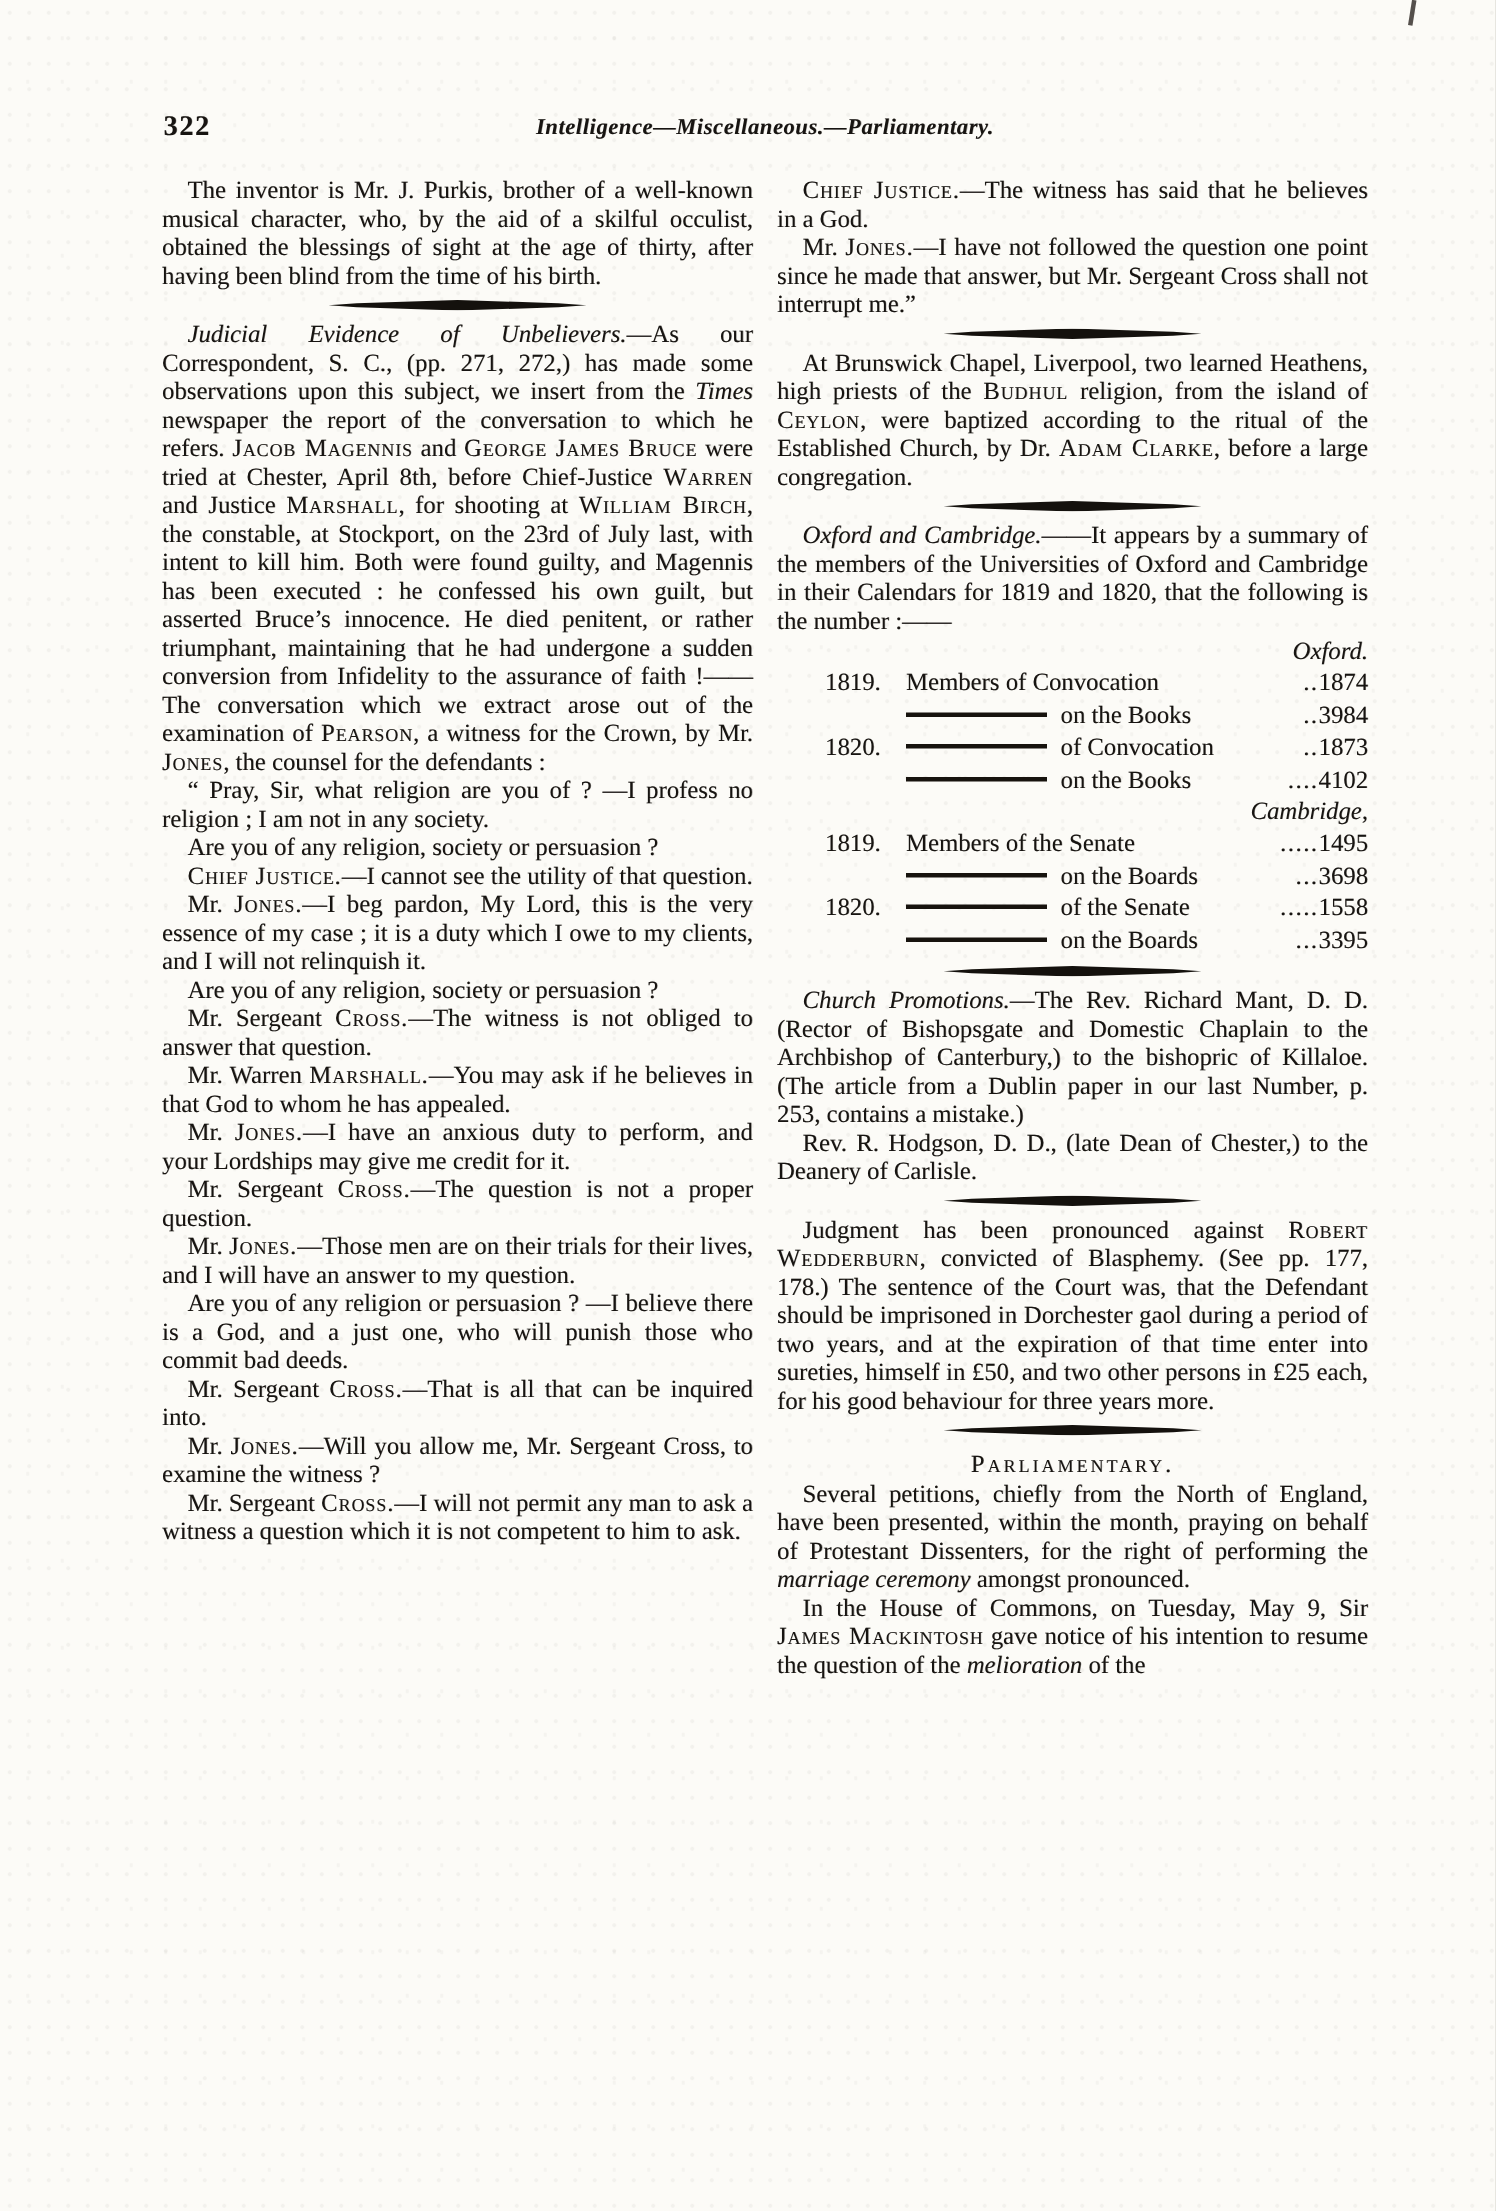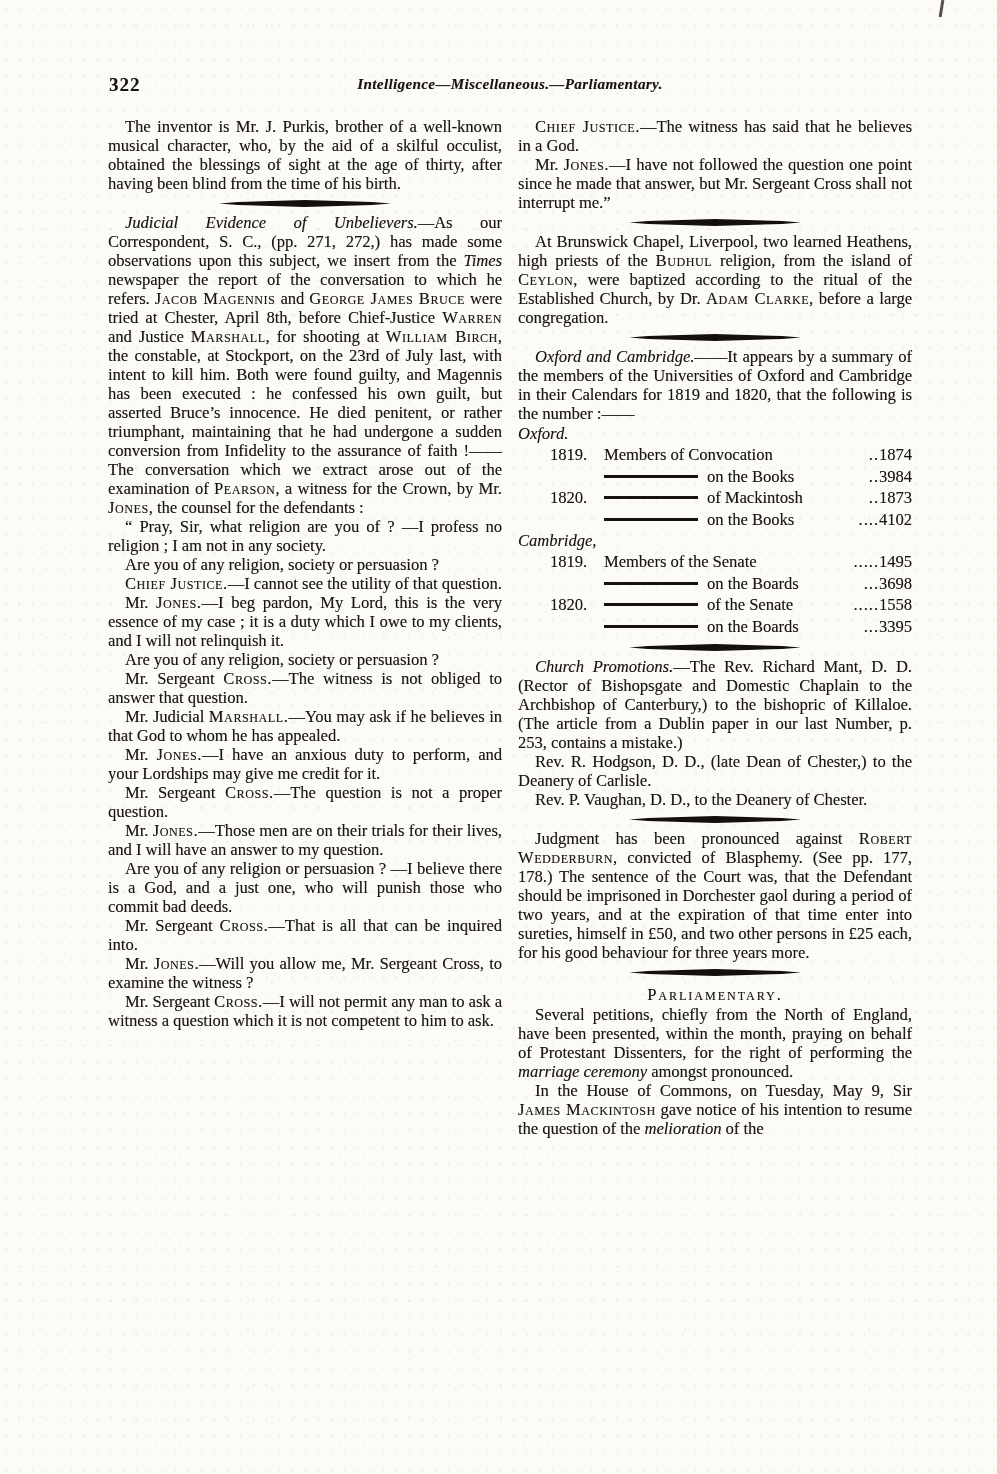--- a/index.html
+++ b/index.html
@@ -77,21 +77,21 @@
     justify-content: center;
     padding: 7px 0 6px 0;
   }
   .swell-rule {
     width: 172px;
     height: 7px;
     background: #14110d;
     clip-path: polygon(0% 50%, 11% 30%, 50% 0%, 89% 30%, 100% 50%, 89% 70%, 50% 100%, 11% 70%);
   }
   .subhead {
-    text-align: left;
+    text-align: right;
     font-style: italic;
     line-height: 21px;
     font-family: Liberation Serif, serif;
   }
   .section-heading {
     text-align: center;
     font-variant: small-caps;
     letter-spacing: 2px;
     line-height: 21px;
     margin-top: 2px;
@@ -131,21 +131,21 @@
         <div class="rule-wrap">
           <div class="swell-rule"></div>
         </div>
         <p class="para"><span class="seg-i">Judicial Evidence of Unbelievers.</span><span>—As our Correspondent, S. C., (pp. 271, 272,) has made some observations upon this subject, we insert from the </span><span class="seg-i">Times</span><span> newspaper the report of the conversation to which he refers. </span><span class="seg-sc">Jacob Magennis</span><span> and </span><span class="seg-sc">George James Bruce</span><span> were tried at Chester, April 8th, before Chief-Justice </span><span class="seg-sc">Warren</span><span> and Justice </span><span class="seg-sc">Marshall</span><span>, for shooting at </span><span class="seg-sc">William Birch</span><span>, the constable, at Stockport, on the 23rd of July last, with intent to kill him. Both were found guilty, and Magennis has been executed : he confessed his own guilt, but asserted Bruce’s innocence. He died penitent, or rather triumphant, maintaining that he had undergone a sudden conversion from Infidelity to the assurance of faith !——The conversation which we extract arose out of the examination of </span><span class="seg-sc">Pearson</span><span>, a witness for the Crown, by Mr. </span><span class="seg-sc">Jones</span><span>, the counsel for the defendants :</span></p>
         <p class="para"><span>“ Pray, Sir, what religion are you of ? —I profess no religion ; I am not in any society.</span></p>
         <p class="para"><span>Are you of any religion, society or persuasion ?</span></p>
         <p class="para"><span class="seg-sc">Chief Justice.</span><span>—I cannot see the utility of that question.</span></p>
         <p class="para"><span>Mr. </span><span class="seg-sc">Jones.</span><span>—I beg pardon, My Lord, this is the very essence of my case ; it is a duty which I owe to my clients, and I will not relinquish it.</span></p>
         <p class="para"><span>Are you of any religion, society or persuasion ?</span></p>
         <p class="para"><span>Mr. Sergeant </span><span class="seg-sc">Cross.</span><span>—The witness is not obliged to answer that question.</span></p>
-        <p class="para"><span>Mr. Judicial </span><span class="seg-sc">Marshall.</span><span>—You may ask if he believes in that God to whom he has appealed.</span></p>
+        <p class="para"><span>Mr. Warren </span><span class="seg-sc">Marshall.</span><span>—You may ask if he believes in that God to whom he has appealed.</span></p>
         <p class="para"><span>Mr. </span><span class="seg-sc">Jones.</span><span>—I have an anxious duty to perform, and your Lordships may give me credit for it.</span></p>
         <p class="para"><span>Mr. Sergeant </span><span class="seg-sc">Cross.</span><span>—The question is not a proper question.</span></p>
         <p class="para"><span>Mr. </span><span class="seg-sc">Jones.</span><span>—Those men are on their trials for their lives, and I will have an answer to my question.</span></p>
         <p class="para"><span>Are you of any religion or persuasion ? —I believe there is a God, and a just one, who will punish those who commit bad deeds.</span></p>
         <p class="para"><span>Mr. Sergeant </span><span class="seg-sc">Cross.</span><span>—That is all that can be inquired into.</span></p>
         <p class="para"><span>Mr. </span><span class="seg-sc">Jones.</span><span>—Will you allow me, Mr. Sergeant Cross, to examine the witness ?</span></p>
         <p class="para"><span>Mr. Sergeant </span><span class="seg-sc">Cross.</span><span>—I will not permit any man to ask a witness a question which it is not competent to him to ask.</span></p>
       </section>
     <section class="col">
         <p class="para"><span class="seg-sc">Chief Justice.</span><span>—The witness has said that he believes in a God.</span></p>
@@ -169,21 +169,21 @@
           <div class="t-row">
             <span class="t-year"></span>
             <span class="t-ditto"></span>
             <span class="t-label">on the Books</span>
             <span class="t-leader">..</span>
             <span class="t-value">3984</span>
           </div>
           <div class="t-row">
             <span class="t-year">1820.</span>
             <span class="t-ditto"></span>
-            <span class="t-label">of Mackintosh</span>
+            <span class="t-label">of Convocation</span>
             <span class="t-leader">..</span>
             <span class="t-value">1873</span>
           </div>
           <div class="t-row">
             <span class="t-year"></span>
             <span class="t-ditto"></span>
             <span class="t-label">on the Books</span>
             <span class="t-leader">....</span>
             <span class="t-value">4102</span>
           </div>
@@ -216,21 +216,20 @@
             <span class="t-label">on the Boards</span>
             <span class="t-leader">...</span>
             <span class="t-value">3395</span>
           </div>
         </div>
         <div class="rule-wrap">
           <div class="swell-rule"></div>
         </div>
         <p class="para"><span class="seg-i">Church Promotions.</span><span>—The Rev. Richard Mant, D. D. (Rector of Bishopsgate and Domestic Chaplain to the Archbishop of Canterbury,) to the bishopric of Killaloe. (The article from a Dublin paper in our last Number, p. 253, contains a mistake.)</span></p>
         <p class="para"><span>Rev. R. Hodgson, D. D., (late Dean of Chester,) to the Deanery of Carlisle.</span></p>
-        <p class="para"><span>Rev. P. Vaughan, D. D., to the Deanery of Chester.</span></p>
         <div class="rule-wrap">
           <div class="swell-rule"></div>
         </div>
         <p class="para"><span>Judgment has been pronounced against </span><span class="seg-sc">Robert Wedderburn</span><span>, convicted of Blasphemy. (See pp. 177, 178.) The sentence of the Court was, that the Defendant should be imprisoned in Dorchester gaol during a period of two years, and at the expiration of that time enter into sureties, himself in £50, and two other persons in £25 each, for his good behaviour for three years more.</span></p>
         <div class="rule-wrap">
           <div class="swell-rule"></div>
         </div>
         <div class="section-heading">Parliamentary.</div>
         <p class="para"><span>Several petitions, chiefly from the North of England, have been presented, within the month, praying on behalf of Protestant Dissenters, for the right of performing the </span><span class="seg-i">marriage ceremony</span><span> amongst pronounced.</span></p>
         <p class="para"><span>In the House of Commons, on Tuesday, May 9, Sir </span><span class="seg-sc">James Mackintosh</span><span> gave notice of his intention to resume the question of the </span><span class="seg-i">melioration</span><span> of the</span></p>

